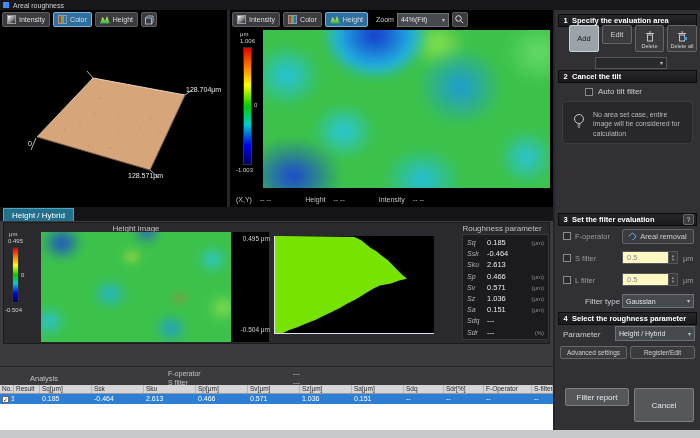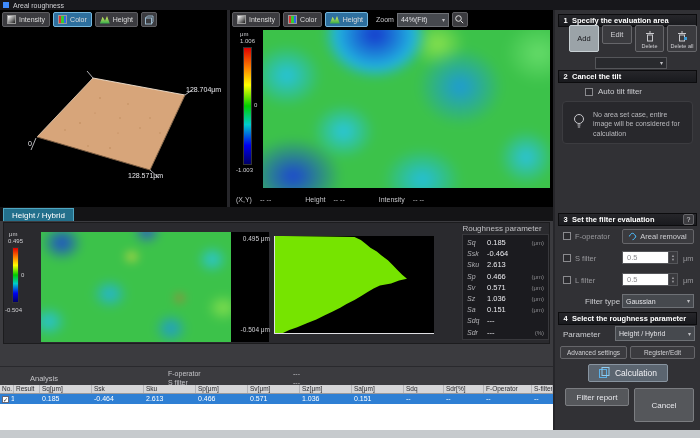--- a/index.html
+++ b/index.html
@@ -60,21 +60,21 @@
   .hdr{position:absolute;left:3px;width:139px;height:13px;background:linear-gradient(#26262a,#191a1e);
        border:1px solid #0c0c0e;display:flex;align-items:center;color:#fff;font-size:7.5px;font-weight:bold;}
   .hdr .num{width:13px;text-align:center;}
   .btn{background:#3b3b3f;border:1px solid #66666a;color:#cfcfd3;display:flex;align-items:center;
        justify-content:center;border-radius:2px;font-size:7.5px;white-space:nowrap;}
   .btn.light{background:#9ba3a8;border-color:#c8d0d4;color:#17171b;}
   .btn.col{flex-direction:column;gap:1px;font-size:5.5px;padding-top:2px;}
   .chk{width:8px;height:8px;background:#2b2b2f;border:1px solid #8a8a8e;display:inline-block;flex:none;}
   .dimlbl{font-size:7.5px;color:#98989c;white-space:nowrap;}
   .litlbl{font-size:7.5px;color:#cccdd1;white-space:nowrap;}
-  .input{background:#ffffff;border:1px solid #55565a;color:#8a8a8e;font-size:7.5px;display:flex;align-items:center;padding-left:4px;}
+  .input{background:#fef9c3;border:1px solid #55565a;color:#8a8a8e;font-size:7.5px;display:flex;align-items:center;padding-left:4px;}
   .spin{margin-left:auto;width:9px;height:100%;background:#3a3a3e;border-left:1px solid #55565a;display:flex;
         flex-direction:column;align-items:center;justify-content:center;color:#9a9a9e;font-size:4px;line-height:4px;}
   .infobox{position:absolute;background:#28282c;border:1px solid #3c3c40;border-radius:4px;}
   .ring{width:7px;height:7px;border:1.5px solid #4aa6de;border-radius:50%;border-bottom-color:transparent;transform:rotate(45deg);flex:none;}
 
   
   .bottompanel{position:absolute;left:0;top:207px;width:553px;height:178px;background:#3b3b3f;}
   .tabbar{position:absolute;left:0;top:0;width:553px;height:14px;background:#141416;}
   .tab{position:absolute;left:3px;top:1px;height:13px;padding:0 8px;border:1px solid #4fa6c2;border-bottom:none;
        color:#fff;font-size:8px;display:flex;align-items:center;}
@@ -314,41 +314,35 @@
       <span>Height / Hybrid</span>
       <span class="arr">▾</span>
     </div>
     <div class="btn" style="position:absolute;left:5px;top:336px;width:67px;height:13px;font-size:6.5px;">
       <span>Advanced settings</span>
     </div>
     <div class="btn" style="position:absolute;left:75px;top:336px;width:65px;height:13px;font-size:6.5px;">
       <span>Register/Edit</span>
     </div>
 
-    <div class="btn" style="position:absolute;left:33px;top:354px;width:80px;height:18px;background:#5b6570;border-color:#8894a0;font-size:8.5px;color:#f0f0f4;gap:5px;">
-      <svg width="11" height="12">
-        <rect x="0.5" y="2.5" width="7" height="8" fill="none" stroke="#5ab0e8" stroke-width="1"></rect>
-        <rect x="3" y="0.5" width="7" height="8" fill="none" stroke="#8ecbf0" stroke-width="1"></rect>
-      </svg>
-      <span>Calculation</span>
-    </div>
 
     <div class="actbtn" style="left:10px;top:378px;width:64px;height:18px;">
       <span>Filter report</span>
     </div>
     <div class="actbtn" style="left:79px;top:378px;width:60px;height:34px;">
       <span>Cancel</span>
     </div>
   </div>
 
   <div class="bottompanel">
     <div class="tabbar">
       <div class="tab" style="background: rgb(35, 112, 140);">Height / Hybrid</div>
     </div>
     <div class="content">
+      <div class="sectitle" style="left:37px;top:1px;width:190px;">Height image</div>
 
       <span class="cblabel" style="left:5px;top:8px;">μm</span>
       <span class="cblabel" style="left:4px;top:15px;">0.495</span>
       <div class="cbar" style="left:8px;top:24px;width:7px;height:56px;"></div>
       <span class="cblabel" style="left:17px;top:49px;">0</span>
       <span class="cblabel" style="left:1px;top:84px;">-0.504</span>
 
       <div class="abs" style="left:37px;top:9px;width:228px;height:110px;background:#000;">
         <div class="maps" style="left:0;top:0;width:190px;height:110px;">
           <div class="blobs small"></div>

